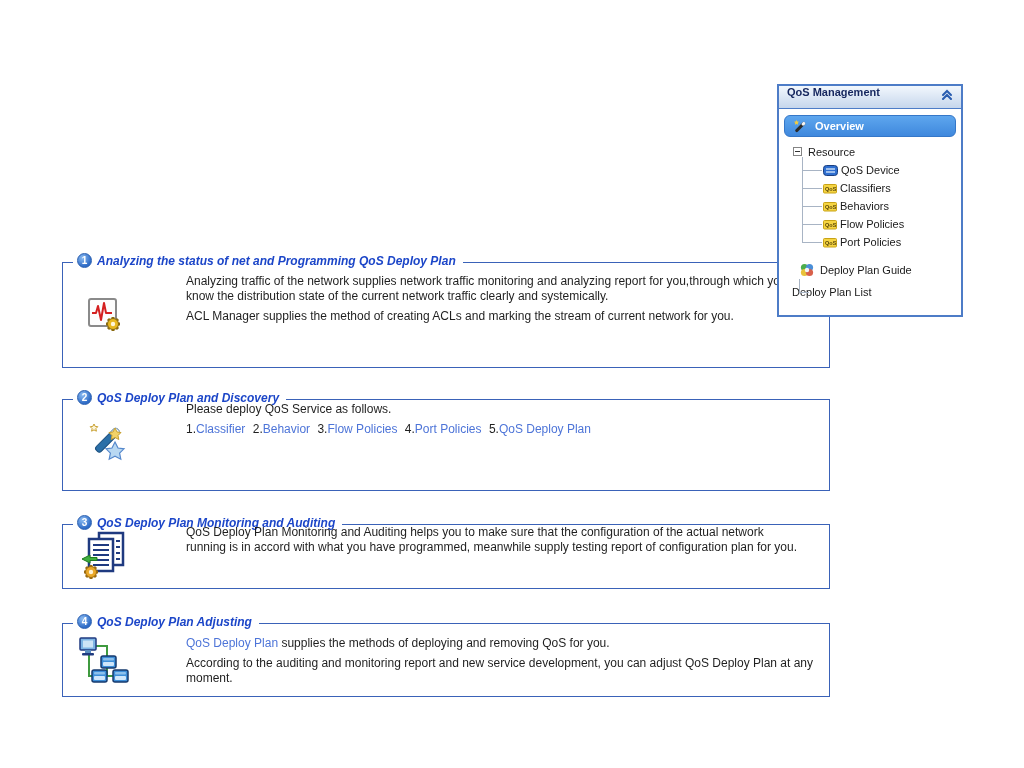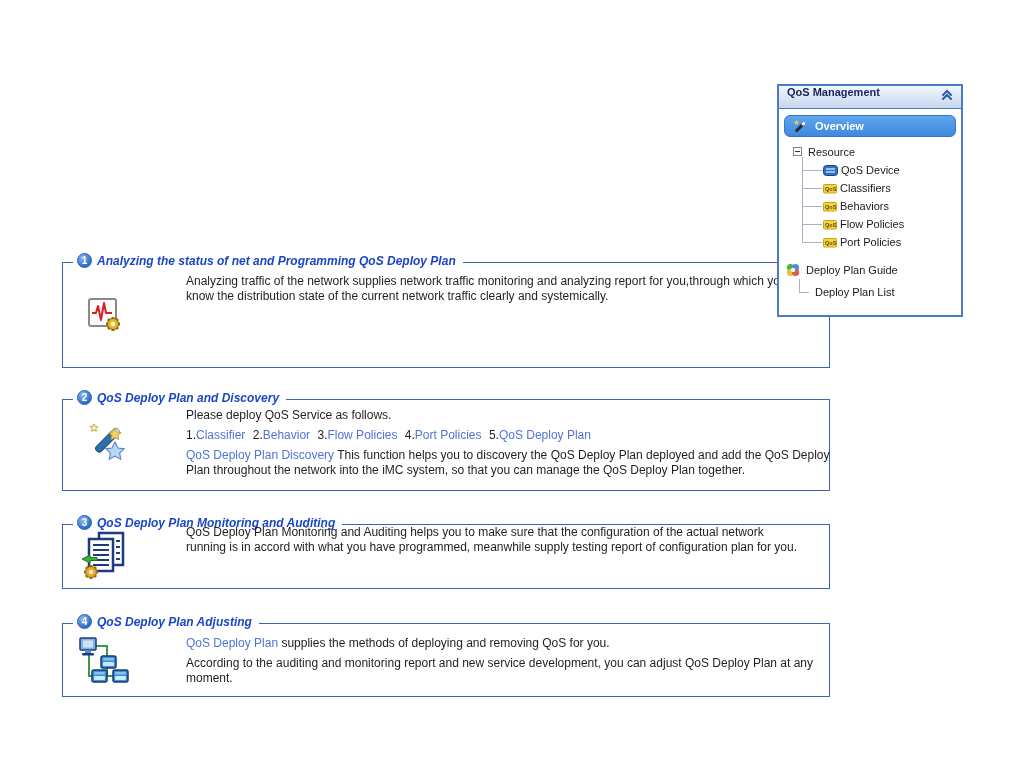--- a/index.html
+++ b/index.html
@@ -48,23 +48,23 @@
   .row-resource .lbl { margin-left:11px; }
 
   .tree-children { position:relative; }
   .tree-children::before { content:''; position:absolute; left:23px; top:-4px; bottom:9px;
                            border-left:1px solid #a8b4c4; }
   .tree-child { padding-left:44px; position:relative; }
   .tree-child::before { content:''; position:absolute; left:23px; top:9px; width:20px;
                         border-top:1px solid #a8b4c4; }
   .tree-child .ic { margin-right:3px; display:flex; position:relative; z-index:1; }
 
-  .row-guide { margin-top:9px; padding-left:6px; height:20px; }
+  .row-guide { margin-top:9px; padding-left:20px; height:20px; }
   .row-guide .ic { margin-right:5px; display:flex; }
-  .row-list { margin-top:3px; padding-left:36px; position:relative; height:18px; }
+  .row-list { margin-top:3px; padding-left:13px; position:relative; height:18px; }
   .row-list::before { content:''; position:absolute; left:20px; top:-4px; width:9px; height:13px;
                       border-left:1px solid #a8b4c4; border-bottom:1px solid #a8b4c4; }
   svg { display:block; }
 </style>
 </head>
 <body>
 
 <div class="stage">
 
   <section class="box" style="top:262px; height:106px;">
@@ -84,20 +84,21 @@
               <line x1="-5" y1="-5" x2="5" y2="5"></line>
                 <line x1="-5" y1="5" x2="5" y2="-5"></line>
             </g>
             <circle r="5.5" fill="#e8b820" stroke="#8a6a10" stroke-width="1"></circle>
             <circle r="2.2" fill="#fff6da"></circle>
           </g>
         </svg>
       </div>
       <div class="box-text" style="top:11px; width:646px;">
         <p>Analyzing traffic of the network supplies network traffic monitoring and analyzing report for you,through which you can know the distribution state of the current network traffic clearly and systemically.</p>
+        <p>ACL Manager supplies the method of creating ACLs and marking the stream of current network for you.</p>
       </div>
     </div>
   </section>
 
   <section class="box" style="top:399px; height:92px;">
     <div class="box-heading">
       <span class="badge">2</span>
       <span class="box-title">QoS Deploy Plan and Discovery</span>
     </div>
     <div class="box-body">
@@ -105,30 +106,29 @@
         <svg width="46" height="52" viewBox="0 0 46 52">
           <g transform="rotate(45 20 28)">
             <rect x="17" y="10" width="7" height="30" rx="3" fill="#2b6fa8" stroke="#1c4f7e" stroke-width="1"></rect>
             <rect x="17" y="10" width="7" height="8" rx="3" fill="#f4f8fc" stroke="#9ab4c8" stroke-width="1"></rect>
           </g>
           <path d="M30 14 l2 4 4 .5 -3 3 .8 4 -3.8 -2 -3.8 2 .8 -4 -3 -3 4 -.5 z" fill="#f2d268" stroke="#c8a030" stroke-width="1"></path>
           <path d="M9 10 l1.2 2.4 2.6.3 -1.9 1.9 .5 2.6 -2.4 -1.3 -2.4 1.3 .5 -2.6 -1.9 -1.9 2.6 -.3 z" fill="#fdf6dc" stroke="#c8a030" stroke-width="1"></path>
           <path d="M30 28 l3 6 6 .8 -4.4 4.4 1.2 6 -5.8 -3 -5.8 3 1.2 -6 -4.4 -4.4 6 -.8 z" fill="#b8d8f2" stroke="#5588cc" stroke-width="1.2"></path>
         </svg>
       </div>
-      <div class="box-text" style="top:8px; width:646px;">
+      <div class="box-text" style="top:2px; width:646px;">
         <p>Please deploy QoS Service as follows.</p>
         <p class="steps">
           <span class="step"><span class="stepnum">1.</span><a class="lnk">Classifier</a></span>
           <span class="step"><span class="stepnum">2.</span><a class="lnk">Behavior</a></span>
           <span class="step"><span class="stepnum">3.</span><a class="lnk">Flow Policies</a></span>
           <span class="step"><span class="stepnum">4.</span><a class="lnk">Port Policies</a></span>
           <span class="step"><span class="stepnum">5.</span><a class="lnk">QoS Deploy Plan</a></span>
         </p>
-        <p><a class="lnk">QoS Deploy Plan Discovery</a><span> This function helps you to discovery the QoS Deploy Plan deployed and add the QoS Deploy Plan throughout the network into the iMC system, so that you can manage the QoS Deploy Plan together.</span></p>
       </div>
     </div>
   </section>
 
   <section class="box" style="top:524px; height:65px;">
     <div class="box-heading">
       <span class="badge">3</span>
       <span class="box-title">QoS Deploy Plan Monitoring and Auditing</span>
     </div>
     <div class="box-body">

